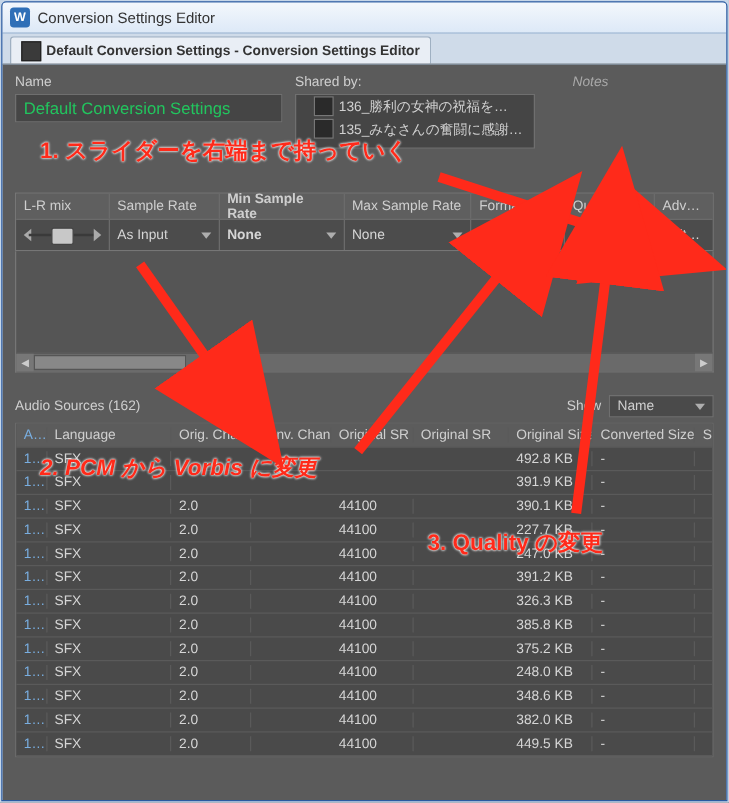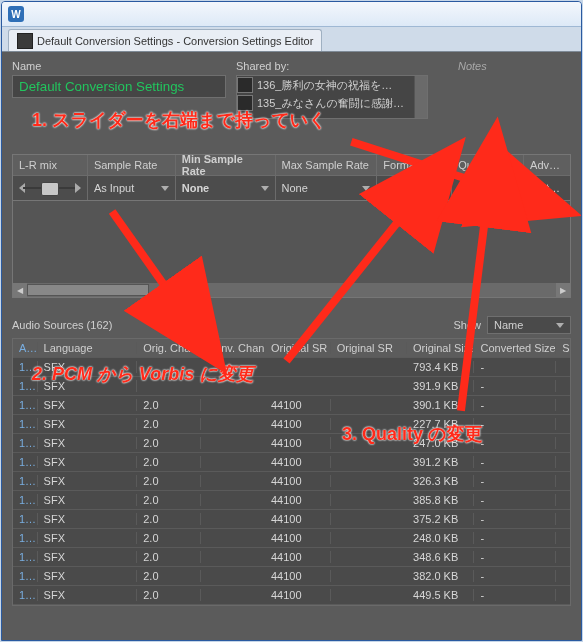--- a/index.html
+++ b/index.html
@@ -38,20 +38,21 @@
     background: #2f6fb7;
     border-radius: 3px;
     display: flex; align-items: center; justify-content: center;
     color: #fff; font-weight: bold; font-size: 10px;
   }
   .tabstrip {
     height: 22px;
     background: #cfdbe9;
     padding: 2px 0 0 6px;
     display: flex;
+    font-weight: bold;
   }
   .tab {
     background: #e9eef5;
     border: 1px solid #9fb0c2;
     border-bottom: none;
     border-radius: 3px 3px 0 0;
     padding: 2px 8px;
     color: #333;
     font-size: 11px;
     display: flex;
@@ -93,21 +94,21 @@
   .shared-list {
     background: #454545;
     border: 1px solid #6f6f6f;
     width: 190px;
     height: 42px;
     overflow: hidden;
     color: #d0d0d0;
     font-size: 11px;
   }
   .shared-list .srow {
-    display:flex; align-items:center; gap:4px; padding:1px 0;
+    display:flex; align-items:center; gap:4px; padding:1px 14px;
     white-space: nowrap;
   }
   .shared-list .sicon {
     width:14px;height:14px;background:#2a2a2a;border:1px solid #777;
     display:inline-block;
   }
   .shared-list .sbar {
     width:12px;float:right;height:42px;background:#6a6a6a;
     border-left:1px solid #555;order:2;
   }
@@ -268,20 +269,21 @@
     pointer-events:none;
   }
 </style>
 </head>
 <body>
 
 <div class="window">
 
   <div class="titlebar">
     <span class="appicon">W</span>
+    <span>Conversion Settings Editor</span>
   </div>
 
   <div class="tabstrip">
     <div class="tab">
       <span class="tabicon"></span>
       <span>Default Conversion Settings - Conversion Settings Editor</span>
     </div>
   </div>
 
   <div class="content-dark">
@@ -399,21 +401,21 @@
         <div class="g-s">S…</div>
       </div>
       <div id="grid-rows">
           <div class="grow">
             <div class="g-a">1…</div>
             <div class="g-lang">SFX</div>
             <div class="g-oc"></div>
             <div class="g-cc"></div>
             <div class="g-osr"></div>
             <div class="g-csr"></div>
-            <div class="g-osz">793.4 KB</div>
+            <div class="g-osz">492.8 KB</div>
             <div class="g-csz">-</div>
             <div class="g-s"></div>
           </div>
           <div class="grow">
             <div class="g-a">1…</div>
             <div class="g-lang">SFX</div>
             <div class="g-oc"></div>
             <div class="g-cc"></div>
             <div class="g-osr"></div>
             <div class="g-csr"></div>

